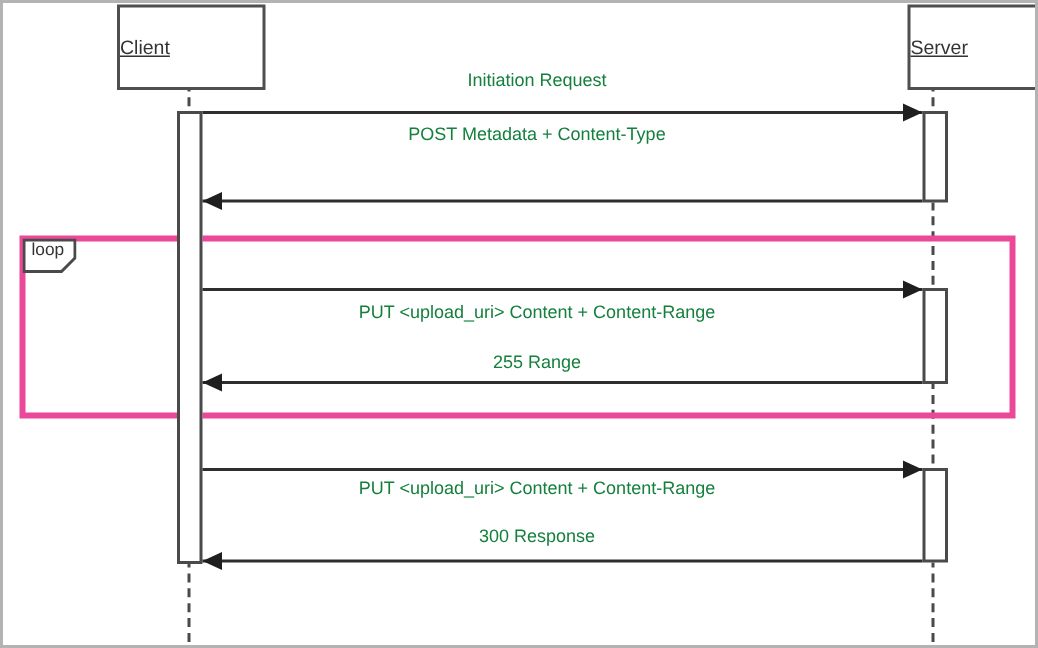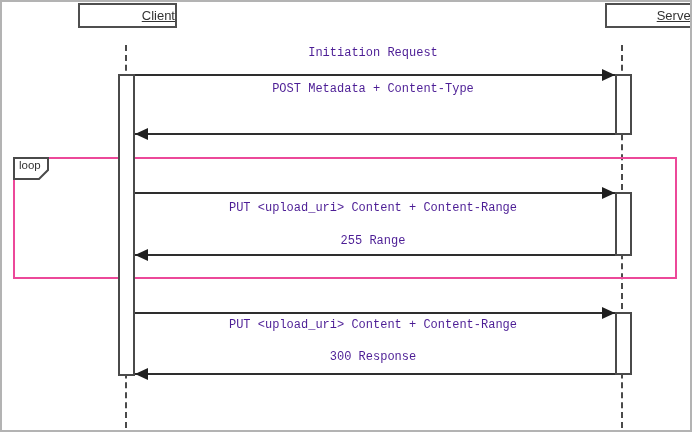--- a/index.html
+++ b/index.html
@@ -3,51 +3,51 @@
 <meta charset="utf-8">
 <style>
   html,body{margin:0;padding:0;background:#fff;}
   .canvas{
     position:relative;width:692px;height:432px;background:#fff;
     border:2px solid #b3b3b3;box-sizing:border-box;overflow:hidden;
     font-family:"Liberation Sans",sans-serif;
   }
   
   .actor{
-    position:absolute;top:1px;height:25px;background:#fff;border:2px solid #4f4f4f;
-    box-sizing:border-box;display:flex;align-items:center;justify-content:flex-end;
+    position:absolute;top:1px;height:57px;background:#fff;border:2px solid #4f4f4f;
+    box-sizing:border-box;display:flex;align-items:center;justify-content:flex-start;
     font-size:13px;color:#333;text-decoration:underline;z-index:5;
   }
   .actor-client{left:76px;width:99px;}
   .actor-server{left:574px;width:92px;margin-left:29px;}
   
   .lifeline{position:absolute;top:43px;height:383px;width:0;border-left:2px dashed #4a4a4a;z-index:0;}
   .lifeline-client{left:123px;}
   .lifeline-server{left:619px;}
   
-  .loop-frame{position:absolute;left:11px;top:155px;width:664px;height:122px;border:2px solid #ec4899;box-sizing:border-box;z-index:1;}
+  .loop-frame{position:absolute;left:11px;top:155px;width:664px;height:122px;border:4px solid #ec4899;box-sizing:border-box;z-index:1;}
   .loop-tag{position:absolute;left:-2px;top:-2px;width:36px;height:23px;}
   .loop-tag svg{display:block;}
   .loop-tag-label{position:absolute;left:6px;top:2px;font-size:11.5px;color:#333;}
   
   .activation{position:absolute;background:#fff;border:2px solid #4a4a4a;box-sizing:border-box;z-index:2;}
   .act-client{left:116px;top:72px;width:17px;height:302px;}
   .act-s1{left:613px;top:72px;width:17px;height:61px;}
   .act-s2{left:613px;top:190px;width:17px;height:64px;}
   .act-s3{left:613px;top:310px;width:17px;height:63px;}
   
   .arrow{position:absolute;left:133px;width:480px;height:12px;z-index:3;}
   .arrow .line{position:absolute;left:0;right:0;top:5px;height:2px;background:#2e2e2e;}
   .arrow .head-right{position:absolute;right:0;top:0;width:0;height:0;
     border-left:13px solid #1f1f1f;border-top:6px solid transparent;border-bottom:6px solid transparent;}
   .arrow .head-left{position:absolute;left:0;top:0;width:0;height:0;
     border-right:13px solid #1f1f1f;border-top:6px solid transparent;border-bottom:6px solid transparent;}
   .a1{top:67px;} .a2{top:126px;} .a3{top:185px;} .a4{top:247px;} .a5{top:305px;} .a6{top:366px;}
   
-  .msg{position:absolute;left:131px;width:480px;text-align:center;font-size:12px;color:#4c1d95;z-index:4;white-space:nowrap;font-family:Liberation Mono, monospace;}
+  .msg{position:absolute;left:116px;width:480px;text-align:center;font-size:12px;color:#15803d;z-index:4;white-space:nowrap;}
   .t-sec1{top:44px;} .t-req1{top:80px;} .t-res1{top:110px;}
   .t-sec2{top:164px;} .t-req2{top:199px;} .t-res2{top:232px;}
   .t-sec3{top:286px;} .t-req3{top:316px;} .t-res3{top:348px;}
 </style>
 </head>
 <body>
 
 <div class="canvas">
 
   <div class="lifeline lifeline-client"></div>

